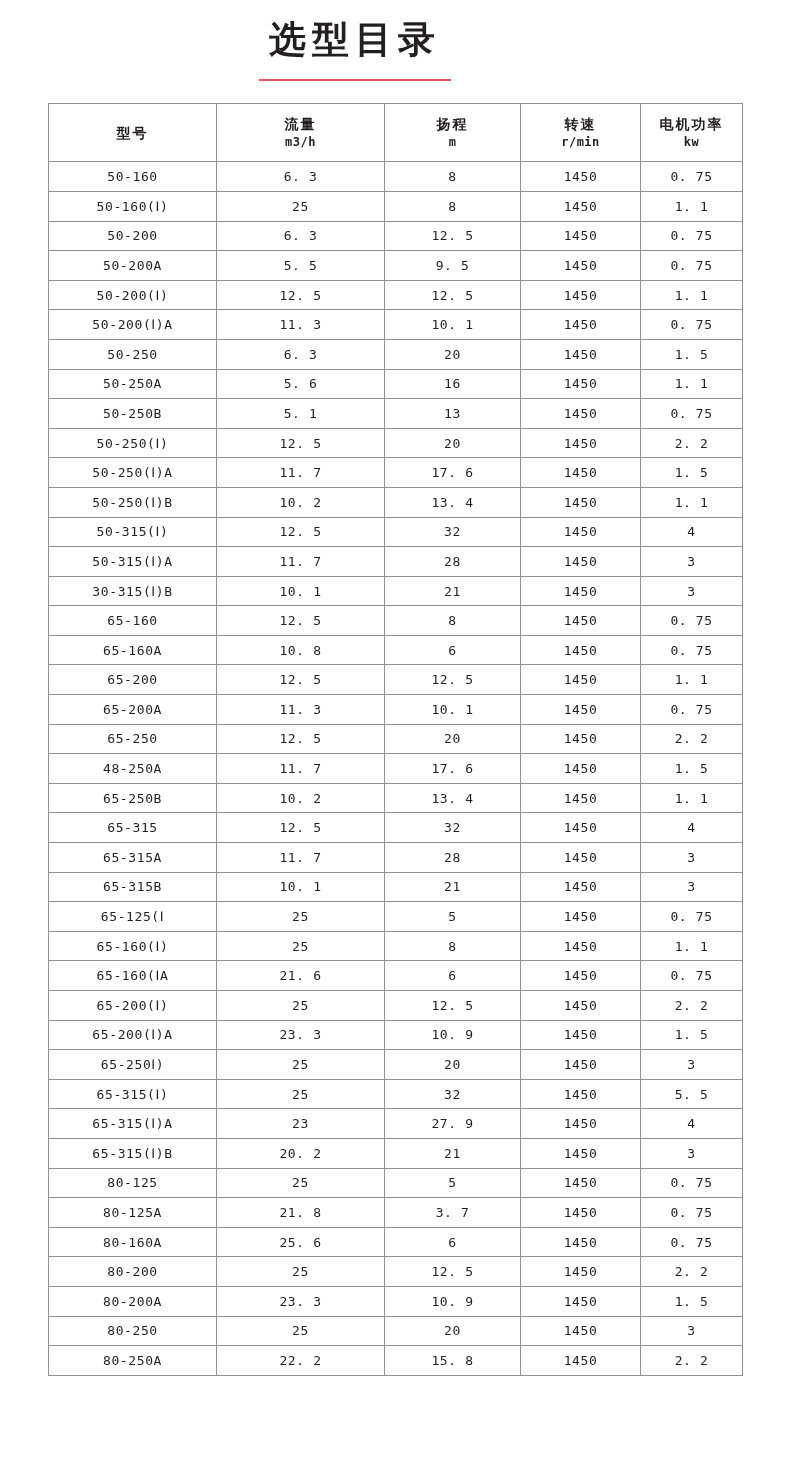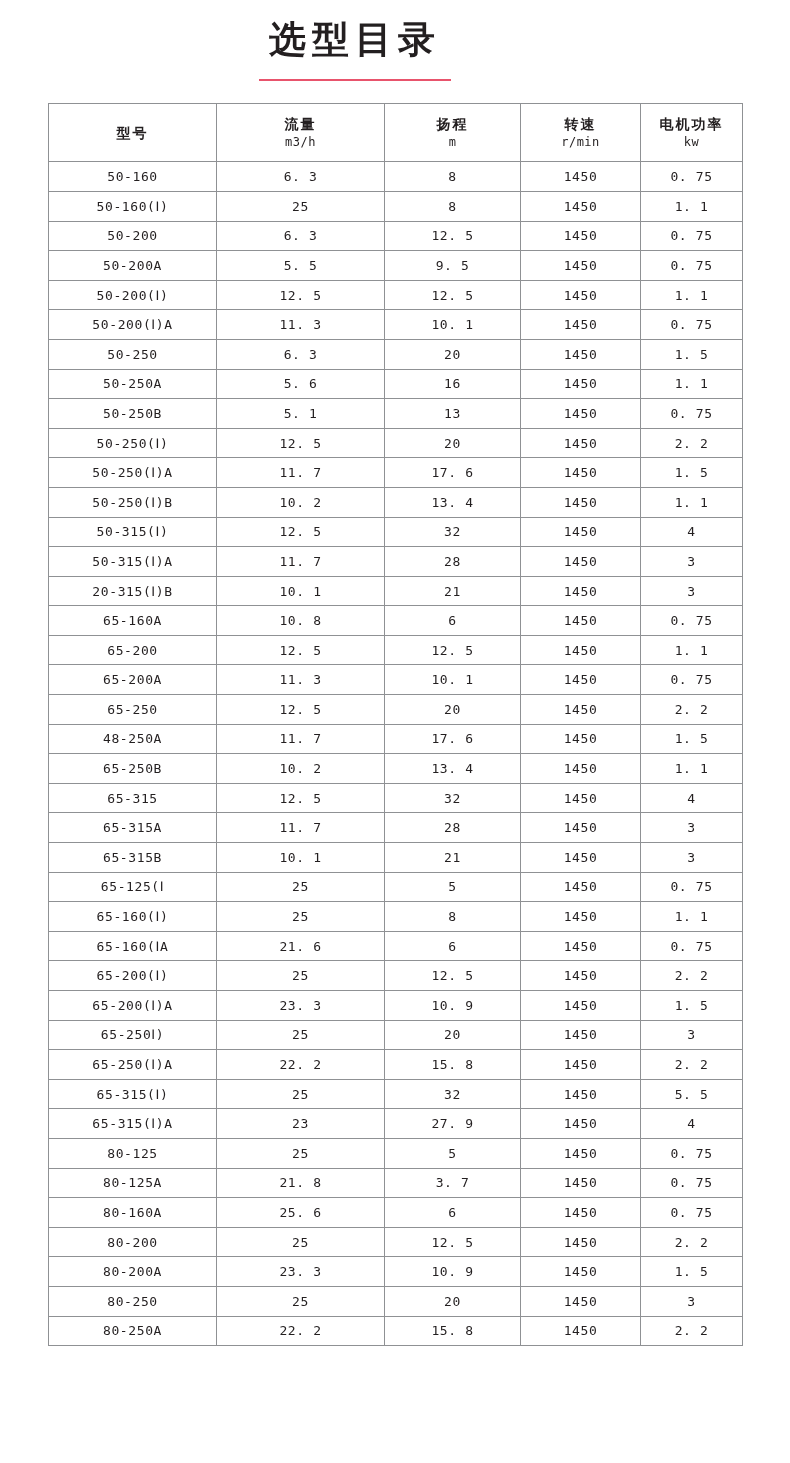--- a/index.html
+++ b/index.html
@@ -55,21 +55,21 @@
   table.spec thead th {
     height: 53px;
     font-weight: bold;
     font-size: 13.5px;
     line-height: 1.45;
     padding: 2px 0;
   }
   table.spec thead th .unit {
     display: block;
     font-size: 12px;
-    font-weight: normal;
+    font-weight: bold;
     letter-spacing: 0.5px;
   }
   table.spec thead th .hdr {
     display: block;
     font-family: "DejaVu Sans", sans-serif;
     letter-spacing: 2px;
     font-size: 14px;
   }
   table.spec tbody td {
     height: 26.6px;
@@ -218,25 +218,32 @@
             <td>4</td>
           </tr>
           <tr>
             <td>50-315(Ⅰ)A</td>
             <td>11. 7</td>
             <td>28</td>
             <td>1450</td>
             <td>3</td>
           </tr>
           <tr>
-            <td>20-315(Ⅰ)B</td>
+            <td>30-315(Ⅰ)B</td>
             <td>10. 1</td>
             <td>21</td>
             <td>1450</td>
             <td>3</td>
+          </tr>
+          <tr>
+            <td>65-160</td>
+            <td>12. 5</td>
+            <td>8</td>
+            <td>1450</td>
+            <td>0. 75</td>
           </tr>
           <tr>
             <td>65-160A</td>
             <td>10. 8</td>
             <td>6</td>
             <td>1450</td>
             <td>0. 75</td>
           </tr>
           <tr>
             <td>65-200</td>
@@ -330,39 +337,39 @@
             <td>1. 5</td>
           </tr>
           <tr>
             <td>65-250Ⅰ)</td>
             <td>25</td>
             <td>20</td>
             <td>1450</td>
             <td>3</td>
           </tr>
           <tr>
-            <td>65-250(Ⅰ)A</td>
-            <td>22. 2</td>
-            <td>15. 8</td>
-            <td>1450</td>
-            <td>2. 2</td>
-          </tr>
-          <tr>
             <td>65-315(Ⅰ)</td>
             <td>25</td>
             <td>32</td>
             <td>1450</td>
             <td>5. 5</td>
           </tr>
           <tr>
             <td>65-315(Ⅰ)A</td>
             <td>23</td>
             <td>27. 9</td>
             <td>1450</td>
             <td>4</td>
+          </tr>
+          <tr>
+            <td>65-315(Ⅰ)B</td>
+            <td>20. 2</td>
+            <td>21</td>
+            <td>1450</td>
+            <td>3</td>
           </tr>
           <tr>
             <td>80-125</td>
             <td>25</td>
             <td>5</td>
             <td>1450</td>
             <td>0. 75</td>
           </tr>
           <tr>
             <td>80-125A</td>

